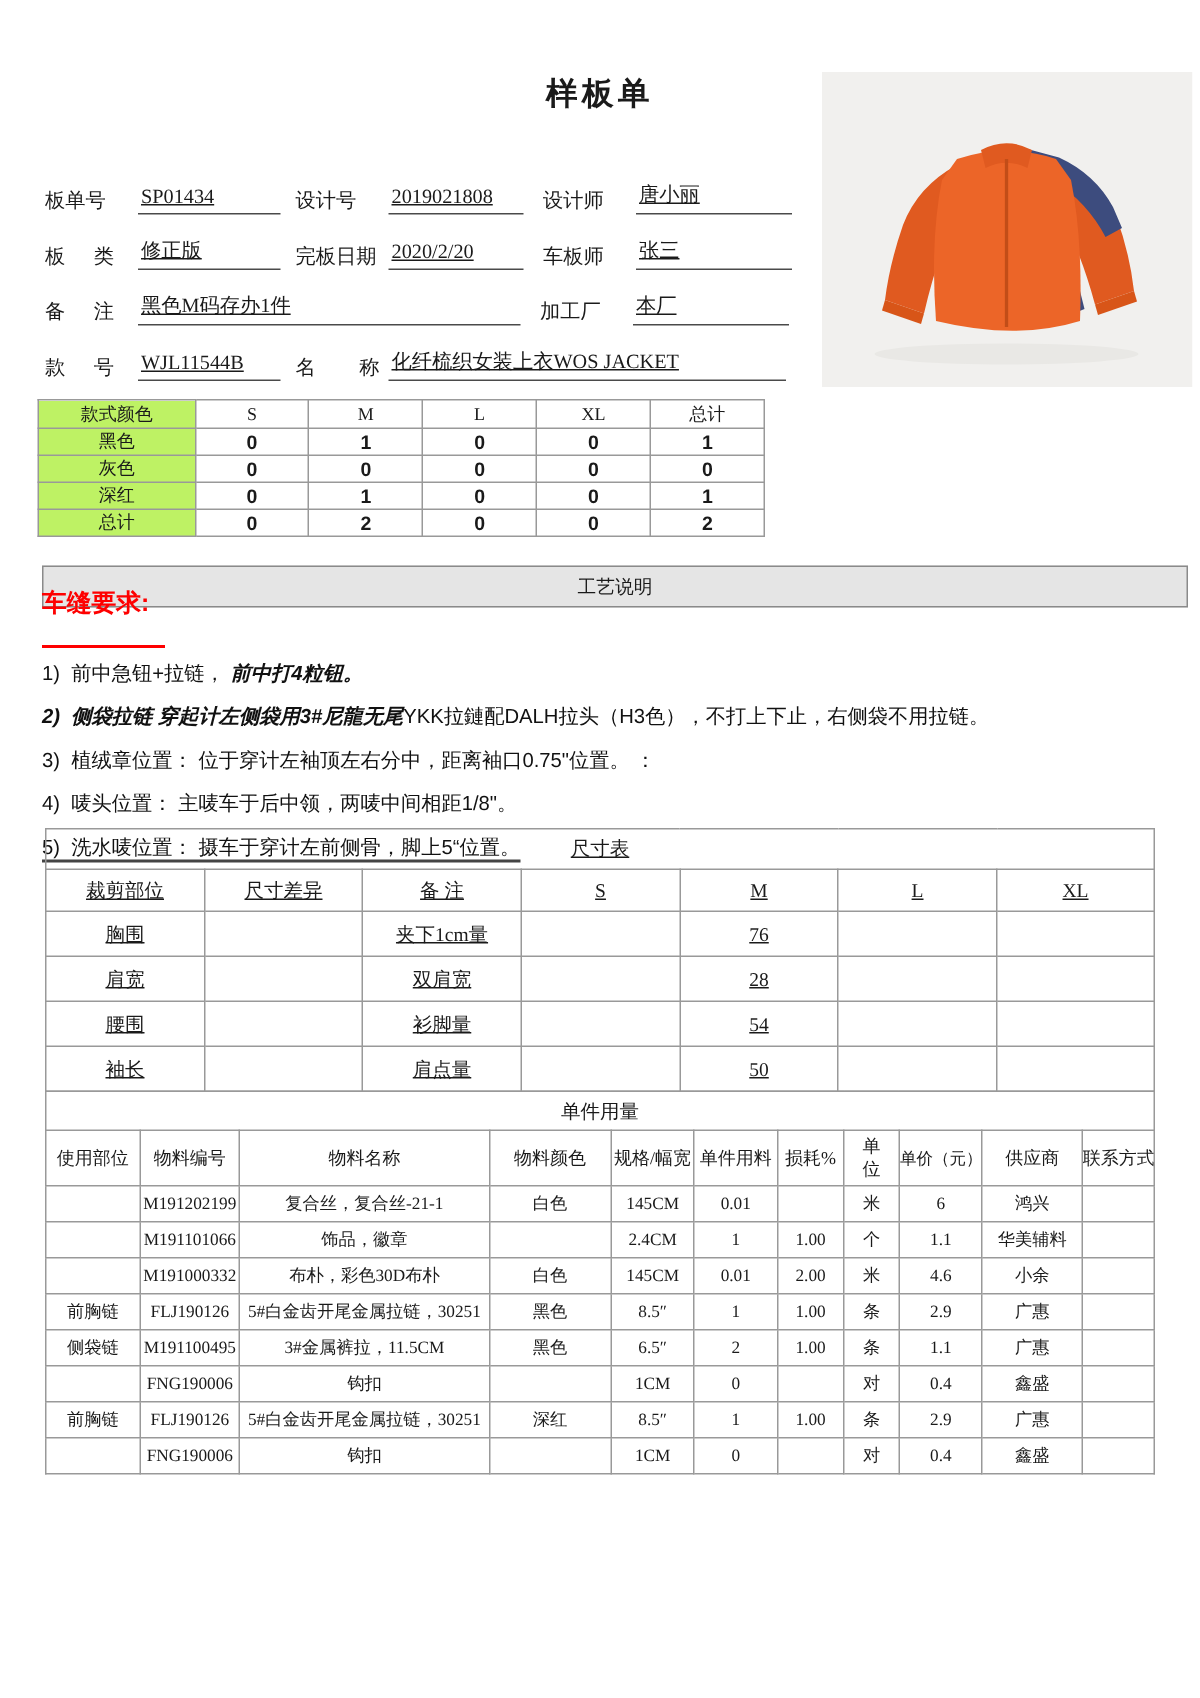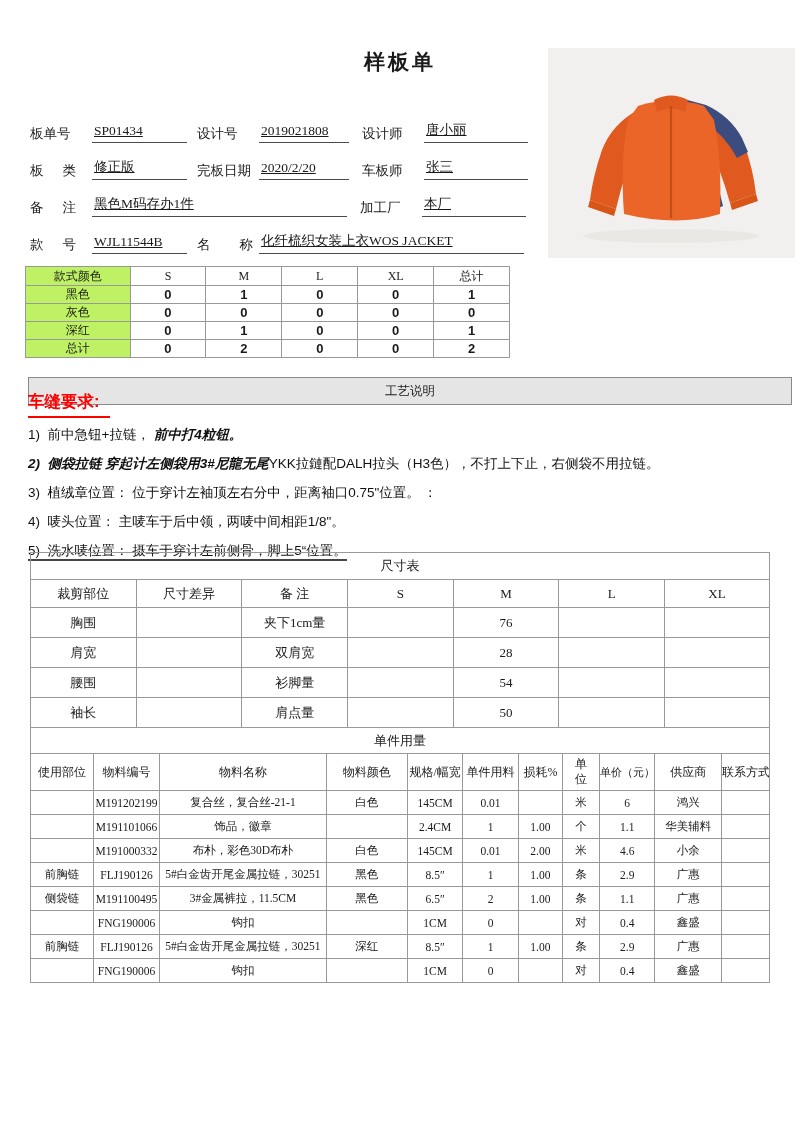--- a/index.html
+++ b/index.html
@@ -41,28 +41,28 @@
         font-weight:600;font-size:13px;}
 
   .process-box{position:absolute;left:28px;top:377px;width:762px;height:26px;
         border:1px solid #8a8a8a;display:flex;align-items:center;justify-content:center;
         font-size:12.5px;background:#e5e5e5;}
 
   
   .sewing{position:absolute;left:28px;top:391px;width:772px;
           font-family:"Liberation Sans","DejaVu Sans",sans-serif;}
   .sew-heading{display:inline-block;color:#fe0000;font-size:16.5px;font-weight:bold;
-          border-bottom:2px solid #fe0000;padding:0 10px 3px 0;margin-bottom:7px;}
+          border-bottom:2px solid #fe0000;padding:0 10px 17px 0;margin-bottom:7px;}
   .sew-line{font-size:13.5px;color:#111;margin-bottom:10px;white-space:pre-wrap;line-height:19px;}
   .em{font-weight:bold;font-style:italic;}
   .uline{border-bottom:2.5px solid #444;padding-bottom:1px;}
 
   
   .size-table{position:absolute;left:30px;top:552px;width:740px;font-size:13px;}
-  .size-table tr{height:30px;}
+  .size-table tr{height:30px;text-decoration:underline;}
   .size-table tr.trow{height:27px;}
   .size-table tr.hrow2{height:28px;}
 
   
   .usage-table{position:absolute;left:30px;top:727px;width:740px;font-size:11.5px;}
   .usage-table tr{height:24px;padding-left:24px;}
   .usage-table tr.trow{height:26px;}
   .usage-table tr.hrow2{height:37px;}
   .usage-table th{font-size:12px;}
   .usage-table .h7{white-space:normal;word-break:break-all;padding:0 11px;line-height:1.25;}

